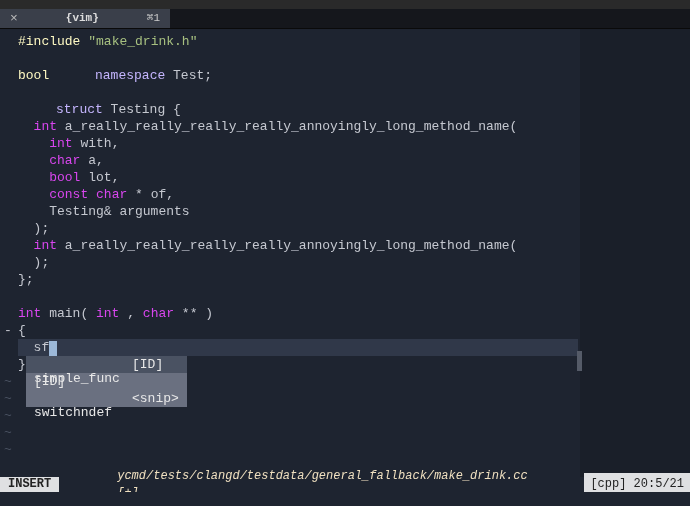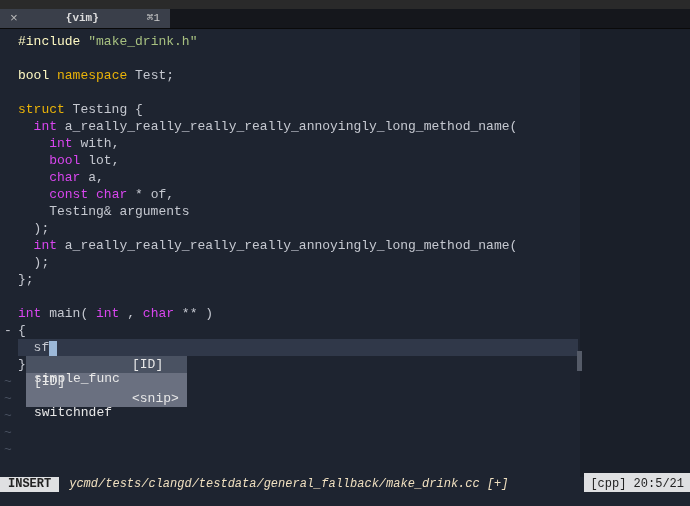--- a/index.html
+++ b/index.html
@@ -44,21 +44,21 @@
     padding: 4px 0 0 0;
     height: 449px;
     overflow: hidden;
   }
   .line {
     padding-left: 18px;
     white-space: pre;
     height: 17px;
   }
   .kw-pre  { color: #fef9c3; }
-  .kw-blue { color: #eab308; }   
+  .kw-blue { color: #c4b5fd; margin-left: 38px; }   
   .kw-type { color: #d946ef; }   
   .str     { color: #a7c080; }
   .ident   { color: #c5c8d0; text-align: right; }
   .tilde-line { color: #4a5262; padding-left: 4px; height:17px; white-space:pre;}
   .fold { color: #c5c8d0; position:absolute; left:4px; }
   .curline {
     background: rgba(60,70,90,0.6);
     display: inline-block;
     width: 560px;
   }
@@ -104,20 +104,21 @@
     background:#555b68;
   }
   .statusbar {
     position: absolute;
     left:0; right:0; bottom:14px;
     height: 15px;
     display:flex;
     align-items:center;
     font-size: 12px;
     background: #1e2430;
+    gap: 48px;
   }
   .mode {
     background: #dfe0e2;
     color: #222;
     padding: 0 8px;
     font-weight: bold;
     height:15px;
     display:flex; align-items:center;
   }
   .path {
@@ -155,22 +156,22 @@
 <div class="right-dark"></div>
 
 <div class="editor">
   <div class="line"><span class="kw-pre">#include</span><span class="str"> "make_drink.h"</span></div>
   <div class="line"></div>
   <div class="line"><span class="kw-pre">bool</span><span class="kw-blue"> namespace</span><span class="ident"> Test;</span></div>
   <div class="line"></div>
   <div class="line"><span class="kw-blue">struct</span><span class="ident"> Testing {</span></div>
   <div class="line"><span>  </span><span class="kw-type">int</span><span class="ident"> a_really_really_really_really_annoyingly_long_method_name(</span></div>
   <div class="line"><span>    </span><span class="kw-type">int</span><span class="ident"> with,</span></div>
+  <div class="line"><span>    </span><span class="kw-type">char</span><span class="ident"> a,</span></div>
   <div class="line"><span>    </span><span class="kw-type">bool</span><span class="ident"> lot,</span></div>
-  <div class="line"><span>    </span><span class="kw-type">char</span><span class="ident"> a,</span></div>
   <div class="line"><span>    </span><span class="kw-type">const</span><span> </span><span class="kw-type">char</span><span class="ident"> * of,</span></div>
   <div class="line"><span class="ident">    Testing&amp; arguments</span></div>
   <div class="line"><span class="ident">  );</span></div>
   <div class="line"><span>  </span><span class="kw-type">int</span><span class="ident"> a_really_really_really_really_annoyingly_long_method_name(</span></div>
   <div class="line"><span class="ident">  );</span></div>
   <div class="line"><span class="ident">};</span></div>
   <div class="line"></div>
   <div class="line"><span class="kw-type">int</span><span class="ident"> main( </span><span class="kw-type">int</span><span class="ident"> , </span><span class="kw-type">char</span><span class="ident"> ** )</span></div>
   <div class="line" style="position:relative;"><span class="fold">-</span><span class="ident">{</span></div>
   <div class="line"><span class="curline"><span class="ident">  sf</span><span class="cursor"></span></span></div>

